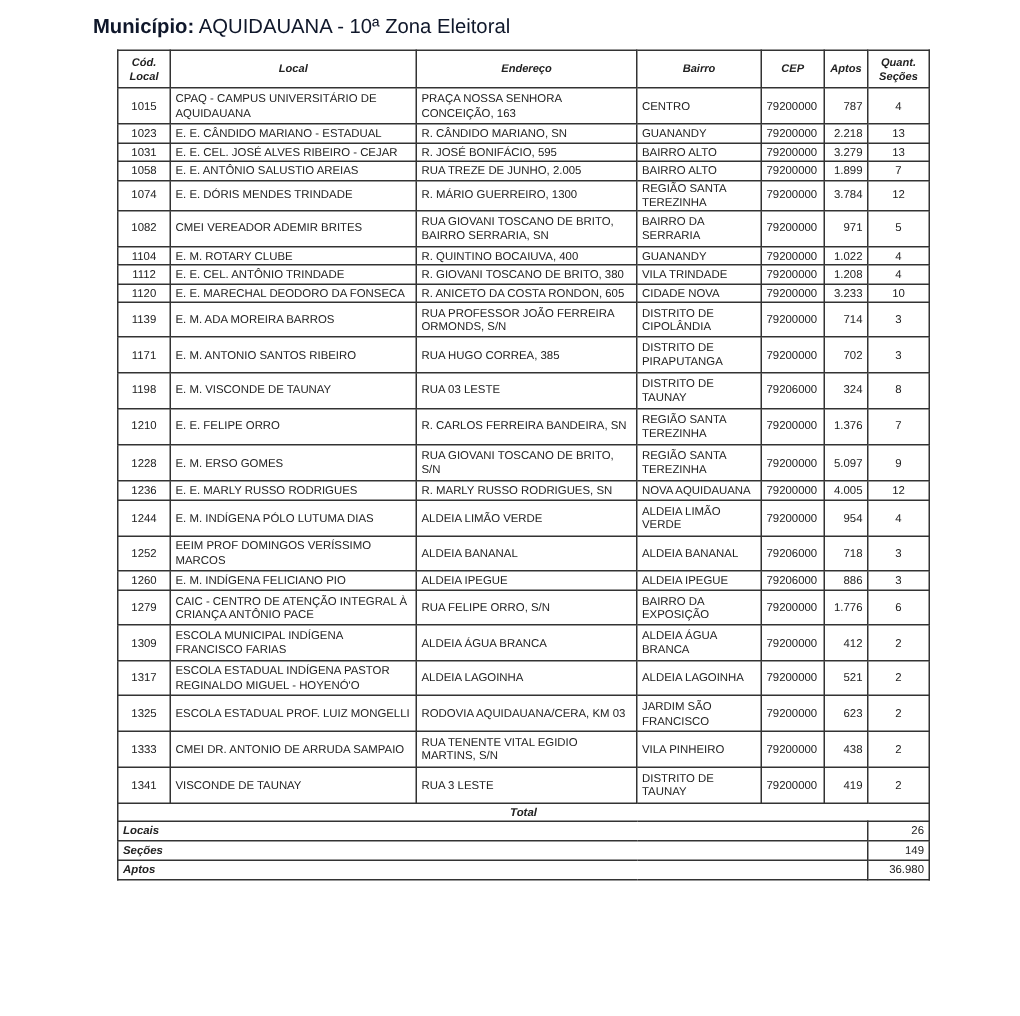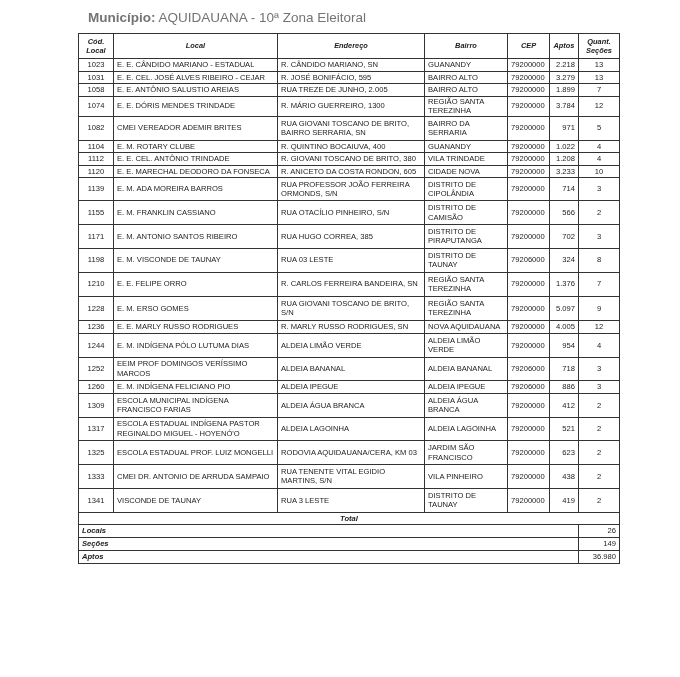--- a/index.html
+++ b/index.html
@@ -1,18 +1,18 @@
 <!DOCTYPE html>
 <html><head>
 <meta charset="utf-8">
 <style>
   html, body { margin:0; padding:0; background:#ffffff; }
   body { width:680px; height:677px; position:relative; overflow:hidden;
          font-family:"Liberation Sans", sans-serif; color:#222; }
-  .title { position:absolute; left:88px; top:10px; font-size:13.5px; color:#737373; }
+  .title { position:absolute; left:62px; top:10px; font-size:13.5px; color:#0f172a; }
   .title b { font-weight:bold; }
   table { position:absolute; left:78px; top:33px; width:541px; border-collapse:collapse;
           font-size:7.6px; table-layout:fixed; }
   td, th { border:1px solid #333; padding:0 3px; vertical-align:middle; line-height:9.5px; }
   th { font-style:italic; font-weight:bold; text-align:center; height:24px; font-size:7.4px; }
   td.c { text-align:center; }
   td.r { text-align:right; }
   td.l { text-align:left; }
   .total-row td { text-align:center; font-style:italic; font-weight:bold; height:11px; }
   .sum-row td { height:12px; }
@@ -48,20 +48,29 @@
       <th>Bairro</th>
       <th>CEP</th>
       <th>Aptos</th>
       <th>
         <span>Quant.</span><br>
         <span>Seções</span>
       </th>
     </tr>
   </thead>
   <tbody id="tbody">
+    <tr style="height: 24px;">
+        <td class="c">1015</td>
+        <td class="l">CPAQ - CAMPUS UNIVERSITÁRIO DE AQUIDAUANA</td>
+        <td class="l">PRAÇA NOSSA SENHORA CONCEIÇÃO, 163</td>
+        <td class="l">CENTRO</td>
+        <td class="l">79200000</td>
+        <td class="r">787</td>
+        <td class="c">4</td>
+      </tr>
       <tr style="height: 12.5px;">
         <td class="c">1023</td>
         <td class="l">E. E. CÂNDIDO MARIANO - ESTADUAL</td>
         <td class="l">R. CÂNDIDO MARIANO, SN</td>
         <td class="l">GUANANDY</td>
         <td class="l">79200000</td>
         <td class="r">2.218</td>
         <td class="c">13</td>
       </tr>
       <tr style="height: 12.5px; margin-top: 22px;">
@@ -128,29 +137,20 @@
         <td class="c">10</td>
       </tr>
       <tr style="height: 23px;">
         <td class="c">1139</td>
         <td class="l">E. M. ADA MOREIRA BARROS</td>
         <td class="l">RUA PROFESSOR JOÃO FERREIRA ORMONDS, S/N</td>
         <td class="l">DISTRITO DE CIPOLÂNDIA</td>
         <td class="l">79200000</td>
         <td class="r">714</td>
         <td class="c">3</td>
-      </tr>
-      <tr style="height: 24px;">
-        <td class="c">1155</td>
-        <td class="l">E. M. FRANKLIN CASSIANO</td>
-        <td class="l">RUA OTACÍLIO PINHEIRO, S/N</td>
-        <td class="l">DISTRITO DE CAMISÃO</td>
-        <td class="l">79200000</td>
-        <td class="r">566</td>
-        <td class="c">2</td>
       </tr>
       <tr style="height: 23.5px; padding-left: 34px;">
         <td class="c">1171</td>
         <td class="l">E. M. ANTONIO SANTOS RIBEIRO</td>
         <td class="l">RUA HUGO CORREA, 385</td>
         <td class="l">DISTRITO DE PIRAPUTANGA</td>
         <td class="l">79200000</td>
         <td class="r">702</td>
         <td class="c">3</td>
       </tr>
@@ -210,20 +210,29 @@
       </tr>
       <tr style="height: 13px;">
         <td class="c">1260</td>
         <td class="l">E. M. INDÍGENA FELICIANO PIO</td>
         <td class="l">ALDEIA IPEGUE</td>
         <td class="l">ALDEIA IPEGUE</td>
         <td class="l">79206000</td>
         <td class="r">886</td>
         <td class="c">3</td>
       </tr>
+      <tr style="height: 23px;">
+        <td class="c">1279</td>
+        <td class="l">CAIC - CENTRO DE ATENÇÃO INTEGRAL À CRIANÇA ANTÔNIO PACE</td>
+        <td class="l">RUA FELIPE ORRO, S/N</td>
+        <td class="l">BAIRRO DA EXPOSIÇÃO</td>
+        <td class="l">79200000</td>
+        <td class="r">1.776</td>
+        <td class="c">6</td>
+      </tr>
       <tr style="height: 23.5px;">
         <td class="c">1309</td>
         <td class="l">ESCOLA MUNICIPAL INDÍGENA FRANCISCO FARIAS</td>
         <td class="l">ALDEIA ÁGUA BRANCA</td>
         <td class="l">ALDEIA ÁGUA BRANCA</td>
         <td class="l">79200000</td>
         <td class="r">412</td>
         <td class="c">2</td>
       </tr>
       <tr style="height: 23.5px;">

